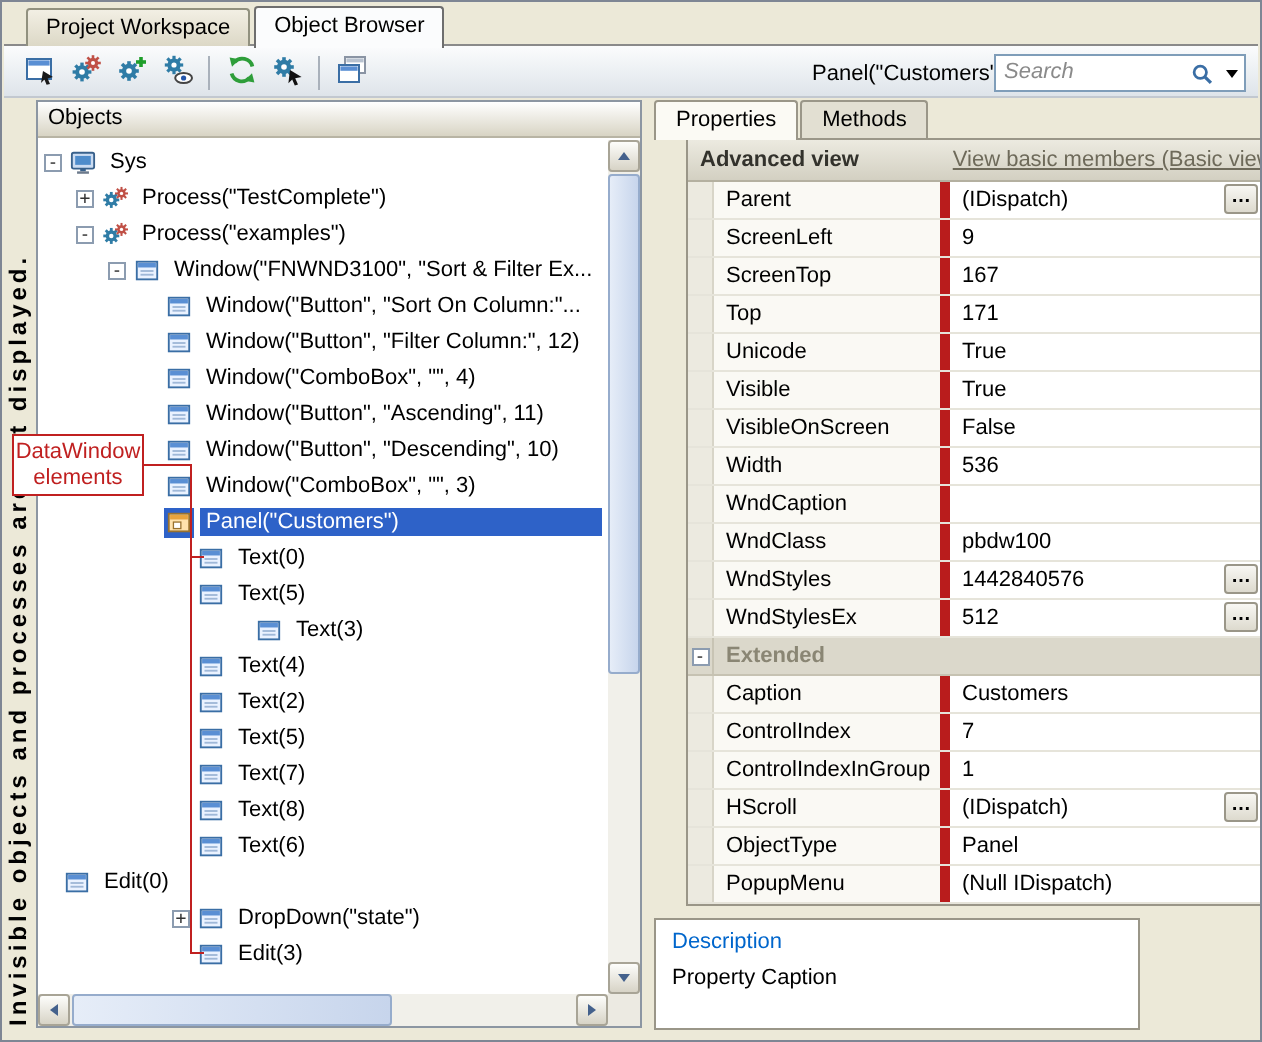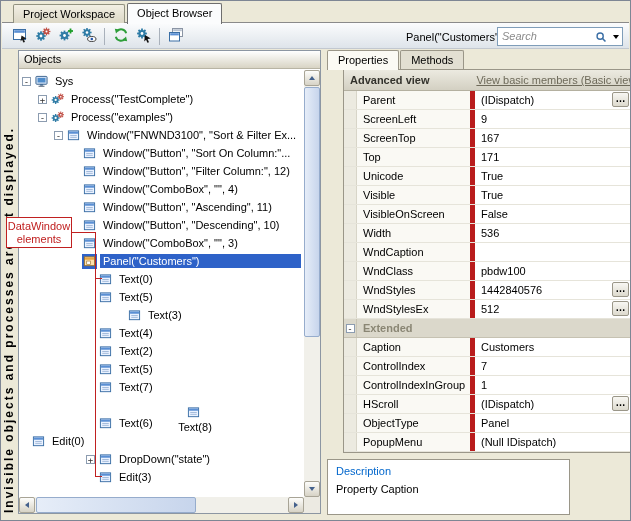--- a/index.html
+++ b/index.html
@@ -436,21 +436,21 @@
     <span class="node-icon">
             <svg viewBox="0 0 14 14" xmlns="http://www.w3.org/2000/svg">
               <rect x="1.5" y="2" width="11" height="9.5" fill="#EAF2FF" stroke="#3A6EA5"></rect>
               <rect x="2.2" y="2.7" width="9.6" height="2.4" fill="#5A8FD4"></rect>
               <line x1="3.5" y1="7" x2="10.5" y2="7" stroke="#9FB8D8"></line>
               <line x1="3.5" y1="9" x2="10.5" y2="9" stroke="#9FB8D8"></line>
             </svg>
           </span>
     <span class="tree-label">Text(7)</span>
   </div>
-        <div class="tree-row" style="padding-left: 67px; flex-direction: column;">
+        <div class="tree-row" style="padding-left: 67px;">
     <span class="expander hidden"></span>
     <span class="node-icon">
             <svg viewBox="0 0 14 14" xmlns="http://www.w3.org/2000/svg">
               <rect x="1.5" y="2" width="11" height="9.5" fill="#EAF2FF" stroke="#3A6EA5"></rect>
               <rect x="2.2" y="2.7" width="9.6" height="2.4" fill="#5A8FD4"></rect>
               <line x1="3.5" y1="7" x2="10.5" y2="7" stroke="#9FB8D8"></line>
               <line x1="3.5" y1="9" x2="10.5" y2="9" stroke="#9FB8D8"></line>
             </svg>
           </span>
     <span class="tree-label">Text(8)</span>

